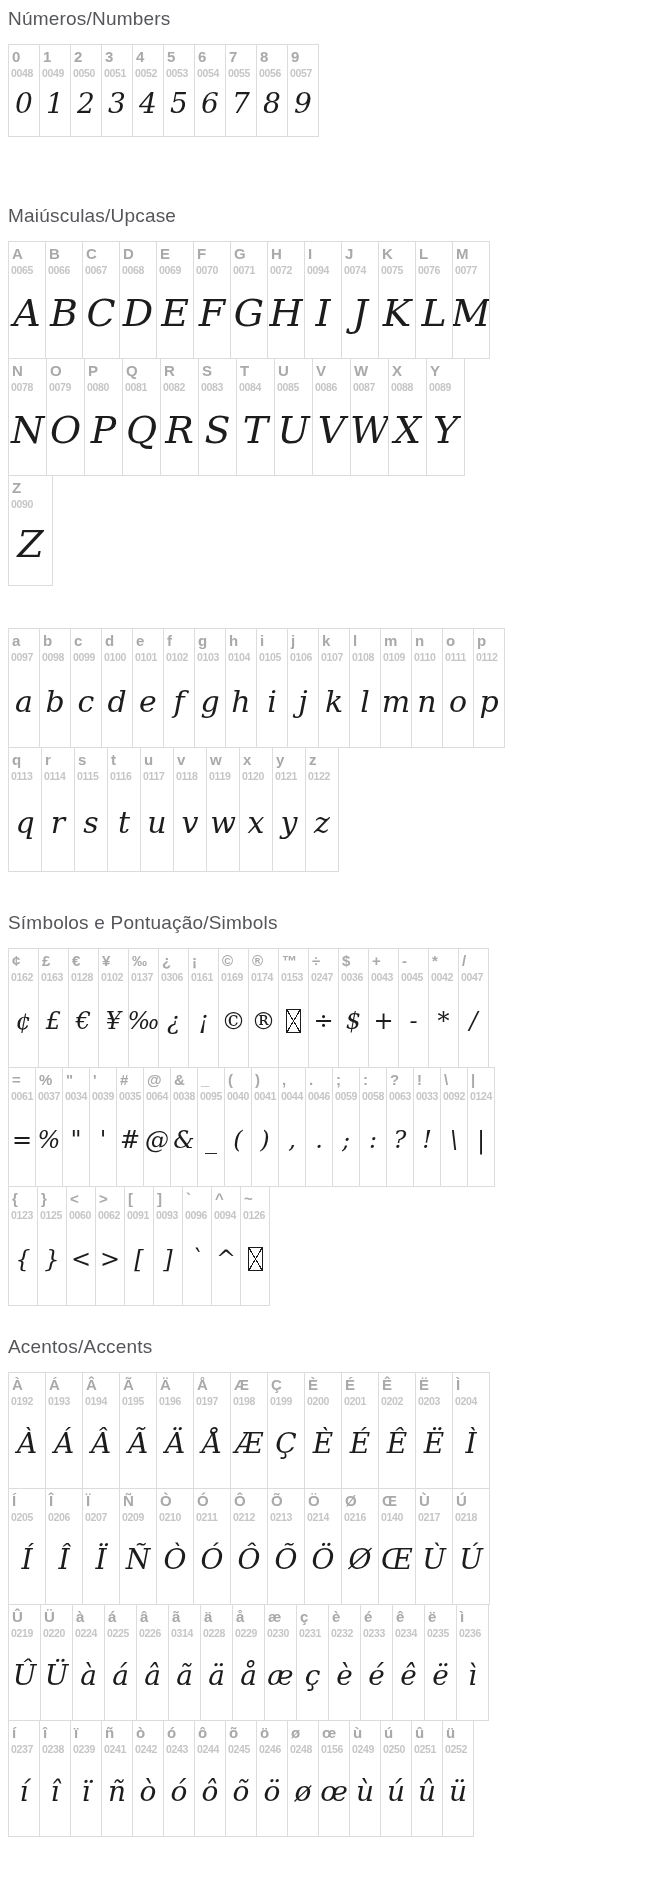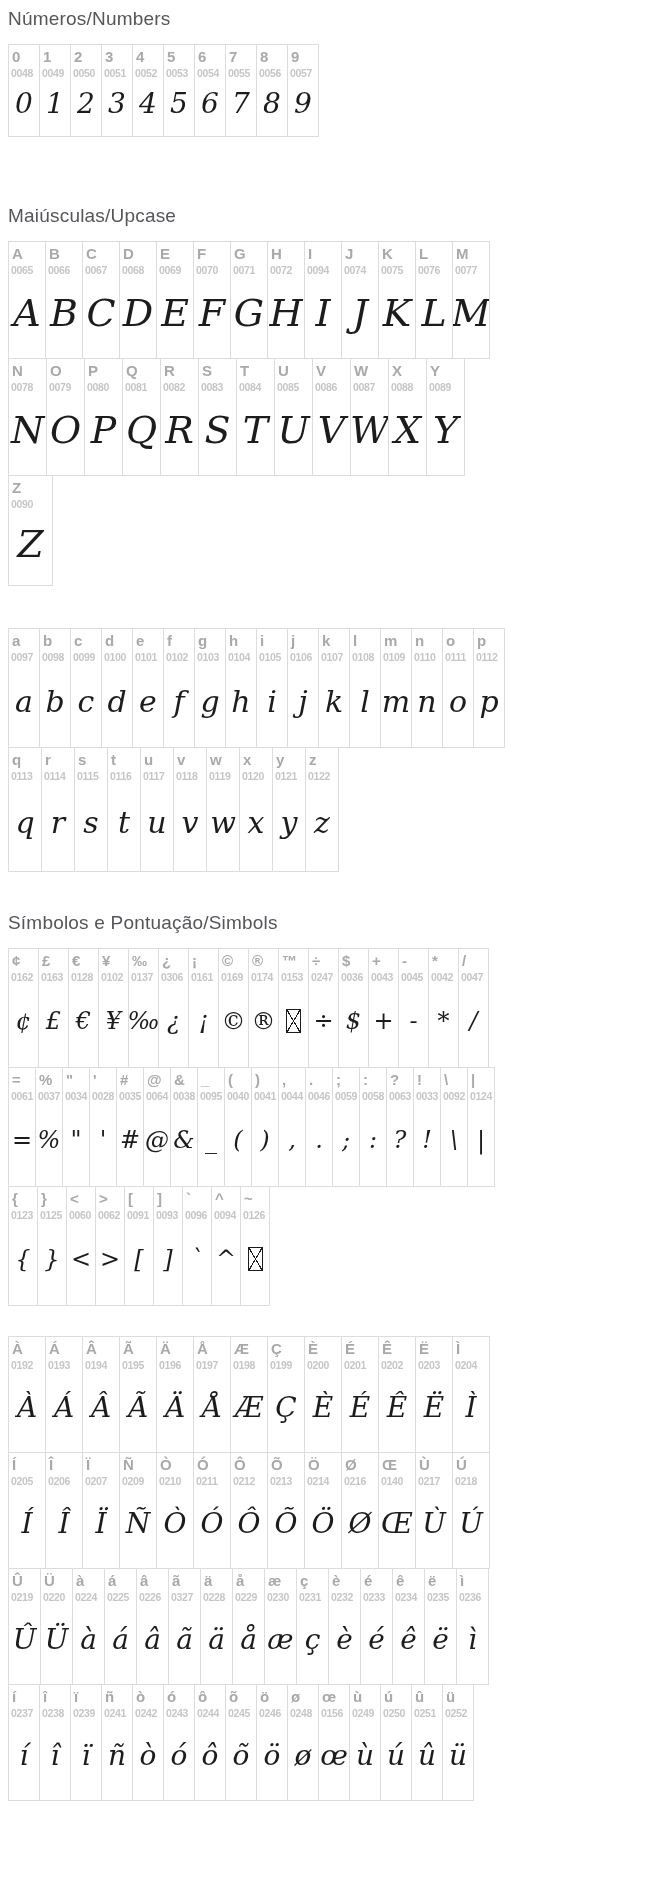--- a/index.html
+++ b/index.html
@@ -513,21 +513,21 @@
             <div class="code">0037</div>
             <div class="glyph" style="font-size: 24px;">%</div>
           </div>
           <div class="cell" style="width: 28px; height: 120px;">
             <div class="ch">"</div>
             <div class="code">0034</div>
             <div class="glyph" style="font-size: 24px;">"</div>
           </div>
           <div class="cell" style="width: 28px; height: 120px;">
             <div class="ch">'</div>
-            <div class="code">0028</div>
+            <div class="code">0039</div>
             <div class="glyph" style="font-size: 24px;">'</div>
           </div>
           <div class="cell" style="width: 28px; height: 120px;">
             <div class="ch">#</div>
             <div class="code">0035</div>
             <div class="glyph" style="font-size: 24px;">#</div>
           </div>
           <div class="cell" style="width: 28px; height: 120px;">
             <div class="ch">@</div>
             <div class="code">0064</div>
@@ -639,20 +639,21 @@
             <div class="ch">~</div>
             <div class="code">0126</div>
             <div class="glyph" style="font-size: 24px;">
               <span class="notdef-box"></span>
             </div>
           </div>
         </div>
       </div>
     </section>
     <section style="margin-top: 30px;">
+      <h2 class="section-title">Acentos/Accents</h2>
       <div class="grid">
         <div class="row">
           <div class="cell" style="width: 38px; height: 117px;">
             <div class="ch">À</div>
             <div class="code">0192</div>
             <div class="glyph" style="font-size: 28px;">À</div>
           </div>
           <div class="cell" style="width: 38px; height: 117px;">
             <div class="ch">Á</div>
             <div class="code">0193</div>
@@ -802,21 +803,21 @@
             <div class="code">0225</div>
             <div class="glyph" style="font-size: 28px;">á</div>
           </div>
           <div class="cell" style="width: 33px; height: 117px;">
             <div class="ch">â</div>
             <div class="code">0226</div>
             <div class="glyph" style="font-size: 28px;">â</div>
           </div>
           <div class="cell" style="width: 33px; height: 117px;">
             <div class="ch">ã</div>
-            <div class="code">0327</div>
+            <div class="code">0314</div>
             <div class="glyph" style="font-size: 28px;">ã</div>
           </div>
           <div class="cell" style="width: 33px; height: 117px;">
             <div class="ch">ä</div>
             <div class="code">0228</div>
             <div class="glyph" style="font-size: 28px;">ä</div>
           </div>
           <div class="cell" style="width: 33px; height: 117px;">
             <div class="ch">å</div>
             <div class="code">0229</div>

